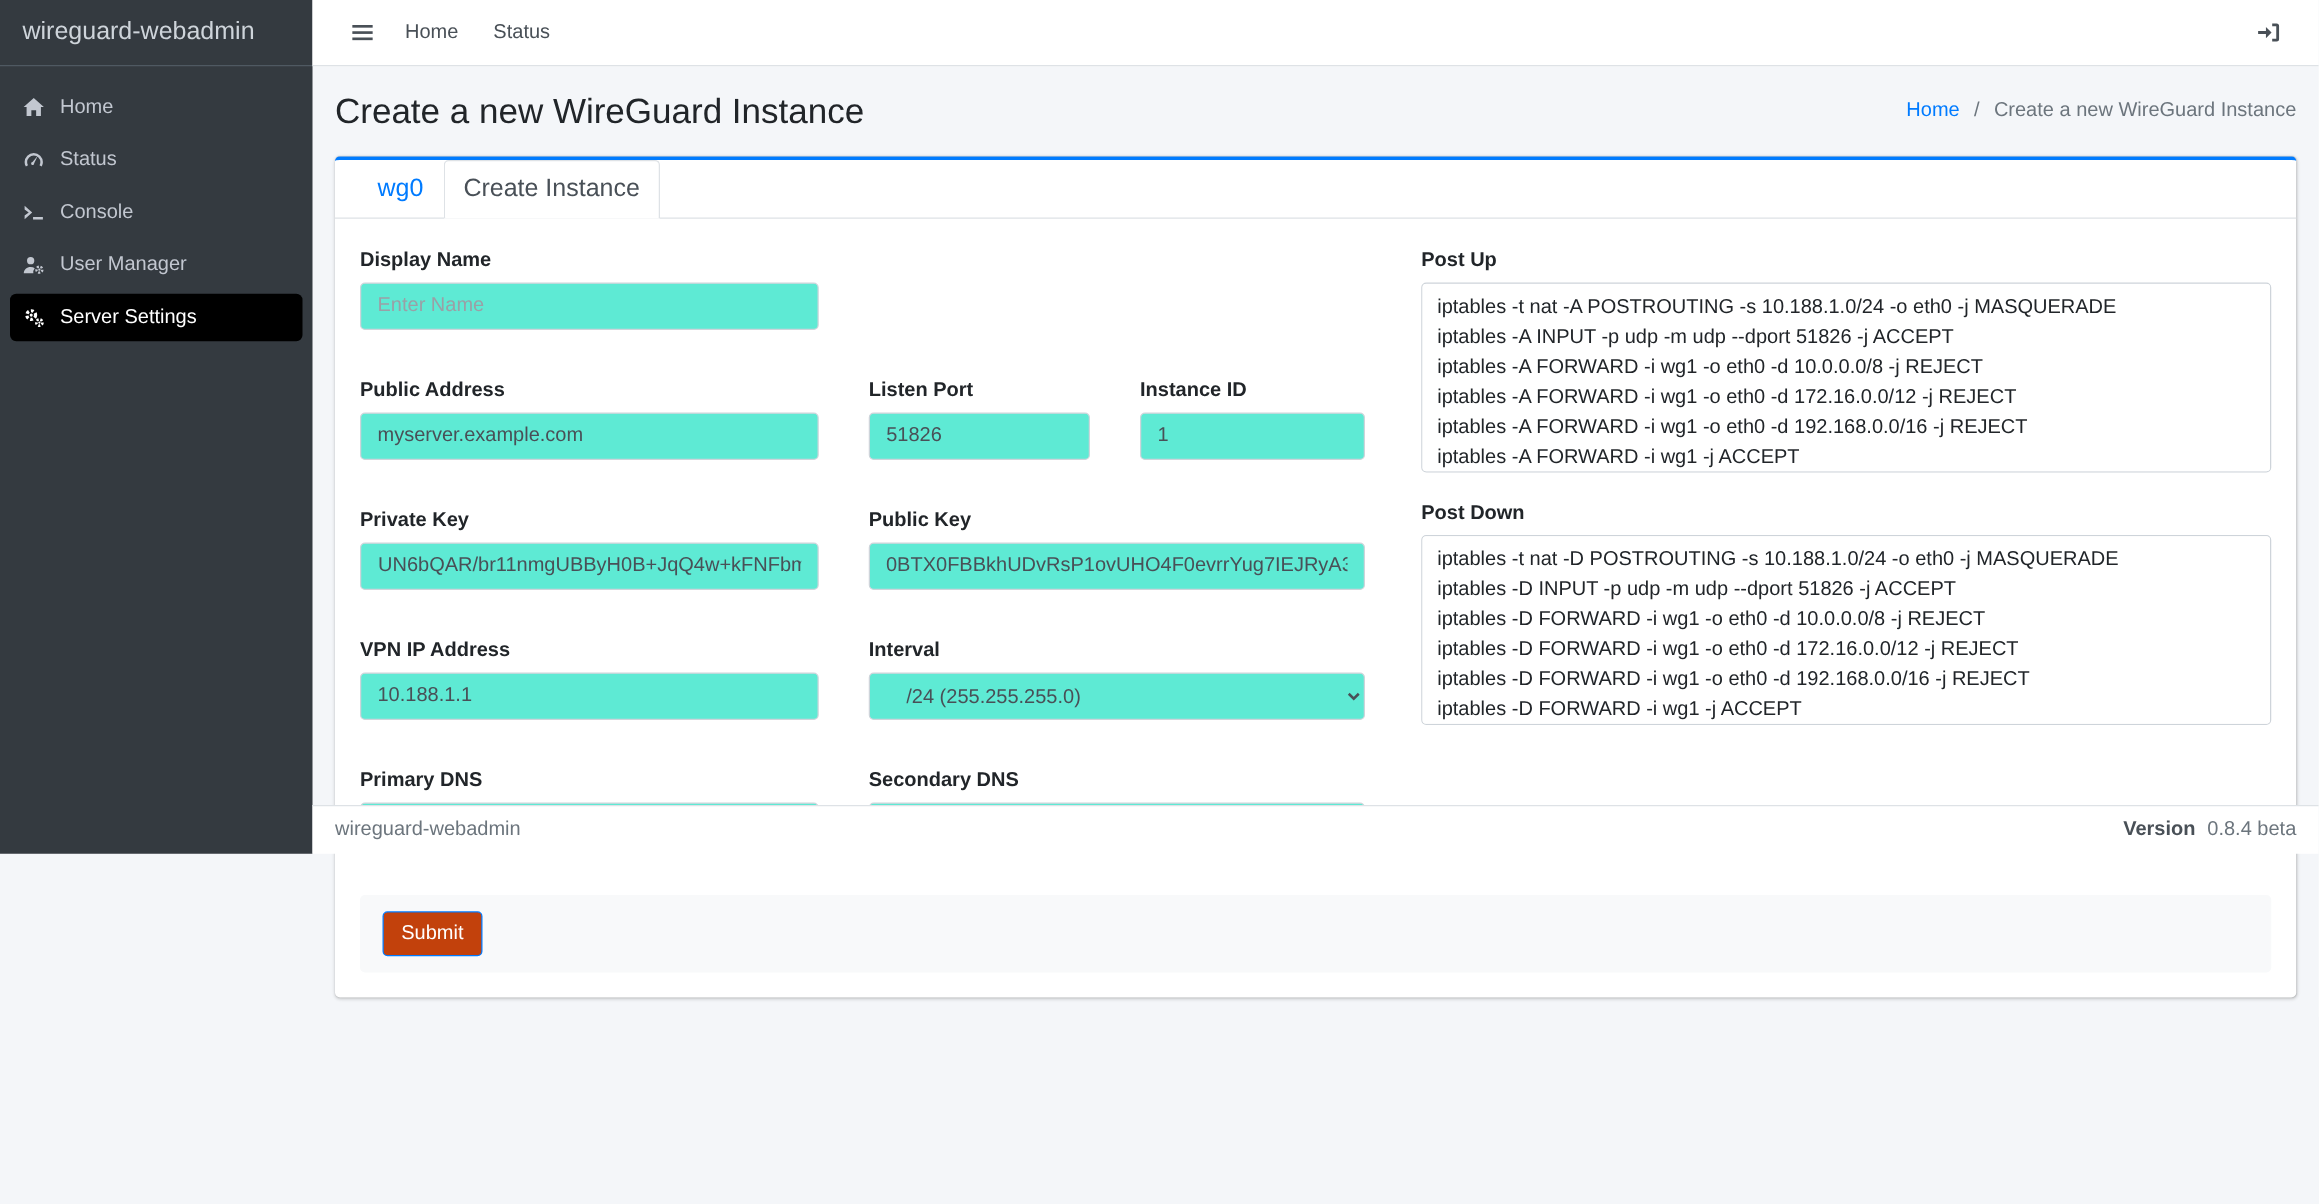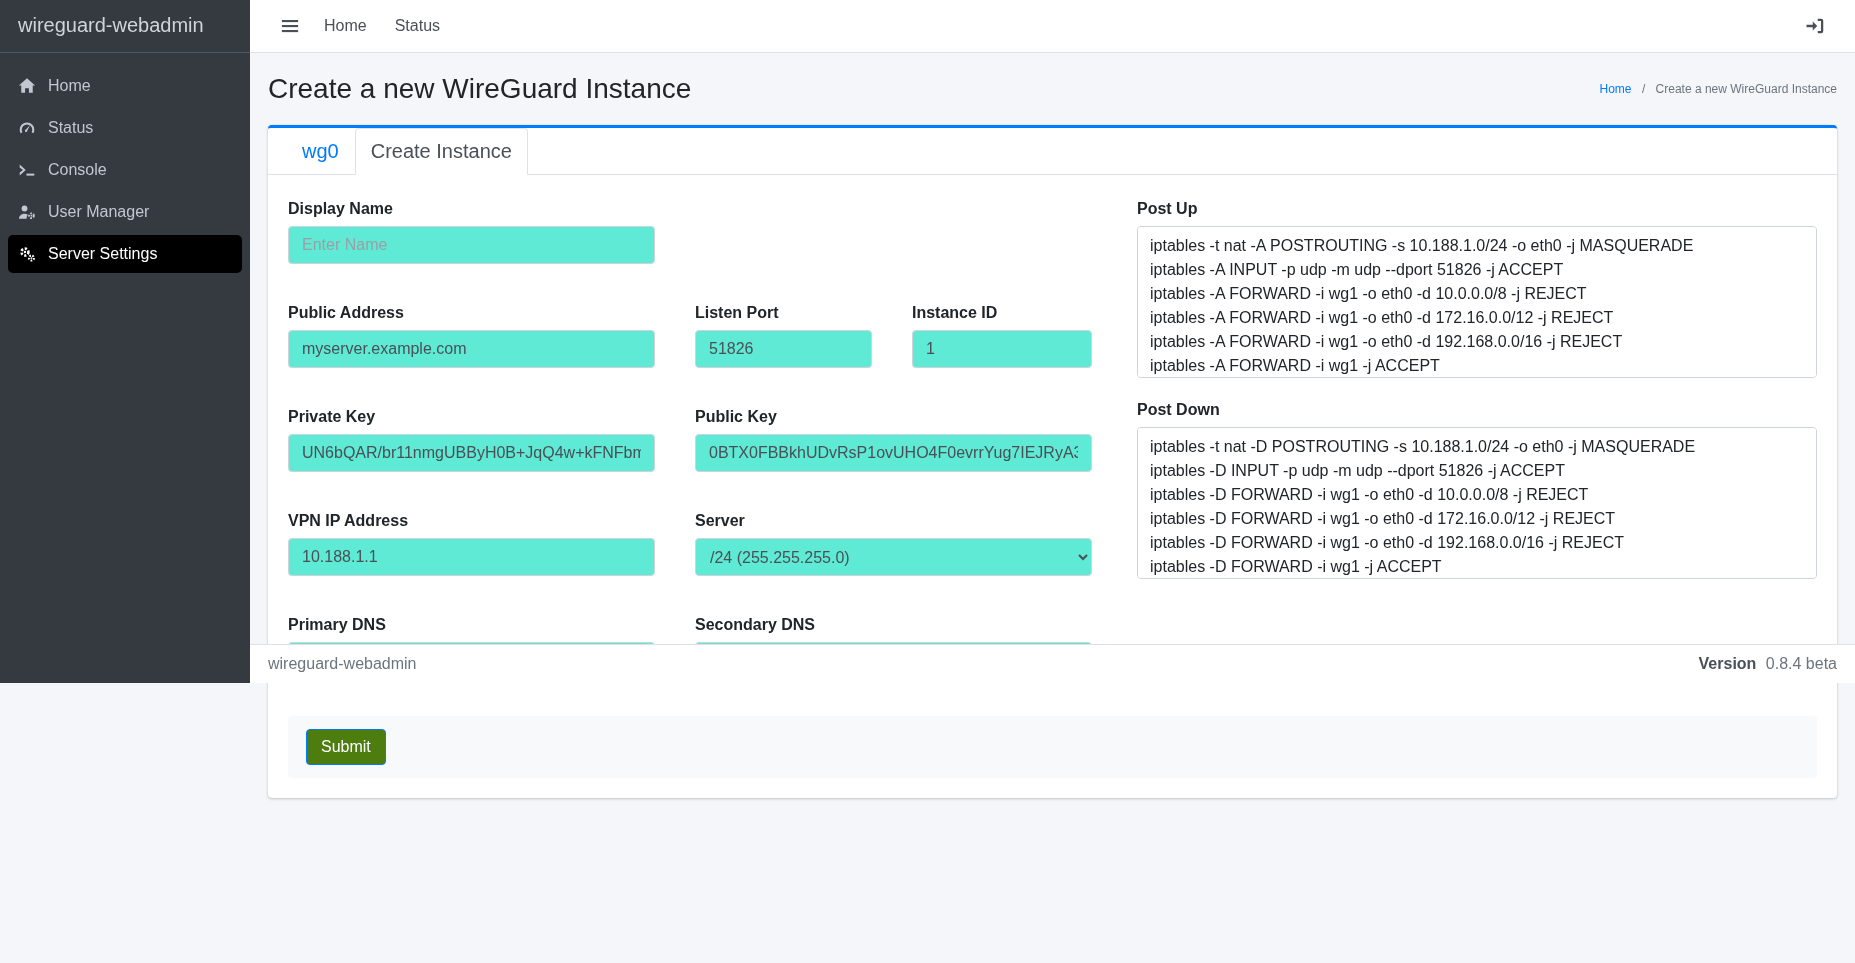--- a/index.html
+++ b/index.html
@@ -21,21 +21,21 @@
   .topnav { height:53px; background:#fff; border-bottom:1px solid #dee2e6; display:flex; align-items:center; padding:0 20px; flex-shrink:0; }
   .tb-btn { background:none; border:none; color:#495057; cursor:pointer; display:inline-flex; align-items:center; padding:8px 10px; }
   .tb-icon { width:20px; height:20px; display:inline-flex; }
   .topnav-link { color:#495057; padding:8px 14px; cursor:pointer; text-decoration:none; font-size:16px; }
   .tb-spacer { flex:1; }
 
   
   .content { flex:1; padding:14px 18px 0; min-height:0; }
   .content-header { display:flex; justify-content:space-between; align-items:center; margin:6px 0 20px; }
   .page-title { font-size:28px; font-weight:500; color:#212529; }
-  .breadcrumb { font-size:12px; color:#6c757d; }
+  .breadcrumb { font-size:16px; color:#6c757d; }
   .bc-home { color:#007bff; cursor:pointer; text-decoration:none; }
   .bc-sep { margin:0 7px; color:#6c757d; }
 
   
   .card { background:#fff; border-top:3px solid #007bff; border-radius:4px;
           box-shadow:0 0 1px rgba(0,0,0,.125), 0 1px 3px rgba(0,0,0,.2); }
   .tabs { display:flex; border-bottom:1px solid #dee2e6; padding:0 18px; }
   .tab { padding:11px 15px; font-size:20px; cursor:pointer; text-decoration:none; border:1px solid transparent; margin-bottom:-1px; }
   .tab-link { color:#007bff; }
   .tab.active { color:#495057; background:#fff; border-color:#dee2e6 #dee2e6 #fff #dee2e6; border-top-left-radius:4px; border-top-right-radius:4px; }
@@ -45,32 +45,32 @@
   .form-grid { display:grid; grid-template-columns:367px 177px 180px 1fr; column-gap:9px; row-gap:21px; align-items:start;gap:40px; }
   .c1 { grid-column:1; }
   .c2 { grid-column:2 / 4; }
   .c2a { grid-column:2; }
   .c2b { grid-column:3; }
   .posts { grid-column:4; grid-row:1 / span 5; margin-left:5px; }
   .fg label { display:block; font-weight:700; font-size:16px; margin-bottom:8px; color:#212529; }
   .ctl { width:100%; height:38px; border:1px solid #ced4da; border-radius:4px; padding:7px 13px;
          font-family:"Liberation Sans", sans-serif; font-size:16px; color:#495057; background:#5eead4; }
   .ctl::placeholder { color:#9aa0a6; }
-  select.ctl { padding:7px 10px; }
+  select.ctl { padding:7px 25px; }
   .post-area { width:100%; height:152px; border:1px solid #ced4da; border-radius:4px; padding:7px 12px;
                font-family:"Liberation Sans", sans-serif; font-size:16px; line-height:1.5; color:#212529;
                resize:none; overflow:scroll; white-space:pre; }
   .post-area::-webkit-scrollbar, .post-area::-webkit-scrollbar:horizontal { width:13px; height:13px; }
   .post-area::-webkit-scrollbar-track { background:#f0f1f2; }
   .post-area::-webkit-scrollbar-thumb { background:#b8bcc0; border-radius:6px; border:2px solid #f0f1f2; }
   .post-area::-webkit-scrollbar-corner { background:#f0f1f2; }
   .post-gap { margin-top:19px; }
 
   .form-footer { background:#f8f9fa; margin-top:36px; padding:13px 18px; border-radius:4px; }
-  .submit-btn { background:#4d7c0f; color:#fff; border:1px solid #007bff; border-radius:4px;
+  .submit-btn { background:#c2410c; color:#fff; border:1px solid #007bff; border-radius:4px;
                 padding:8px 14px; font-size:16px; font-family:"Liberation Sans", sans-serif; cursor:pointer; }
 
   
   .page-footer { background:#fff; border-top:1px solid #dee2e6; padding:10px 18px; display:flex;
                  justify-content:space-between; align-items:center; color:#6c757d; font-size:16px; flex-shrink:0; }
   .version b { color:#495057; font-weight:700; }
   .version .ver-val { margin-left:5px; color:#6c757d; }
 </style>
 </head>
 <body>
@@ -209,21 +209,21 @@
             <div class="fg c2">
               <label>Public Key</label>
               <input class="ctl" type="text" value="0BTX0FBBkhUDvRsP1ovUHO4F0evrrYug7IEJRyA3sr" style="">
             </div>
 
             <div class="fg c1">
               <label>VPN IP Address</label>
               <input class="ctl" type="text" value="10.188.1.1" style="">
             </div>
             <div class="fg c2">
-              <label>Server</label>
+              <label>Interval</label>
               <select class="ctl">
                 <option>/24 (255.255.255.0)</option>
               </select>
             </div>
 
             <div class="fg c1">
               <label>Primary DNS</label>
               <input class="ctl" type="text" value="1.1.1.1" style="">
             </div>
             <div class="fg c2">

